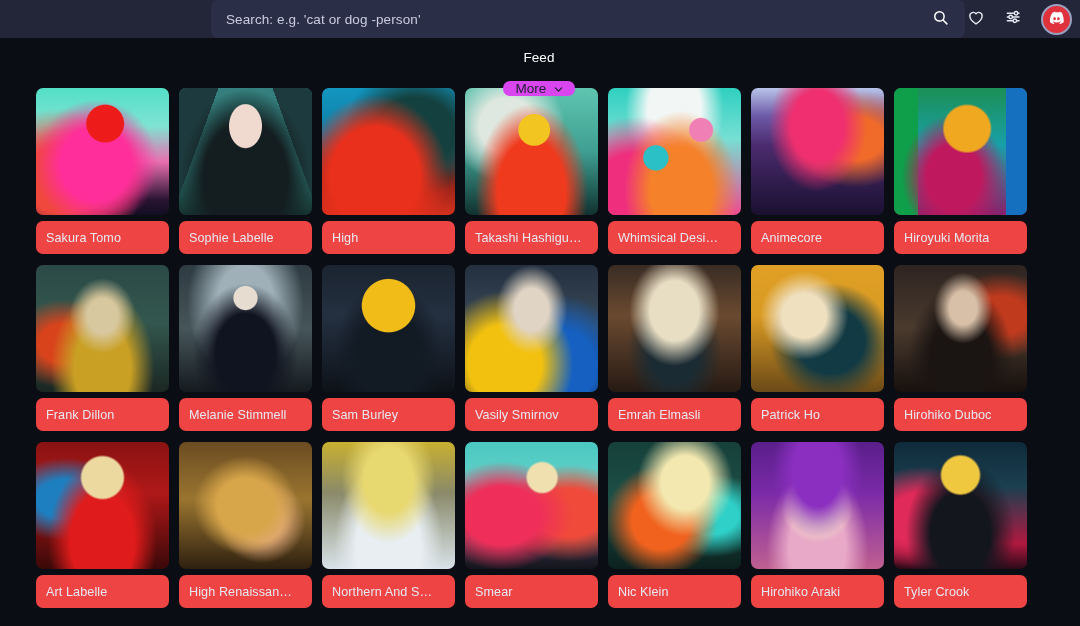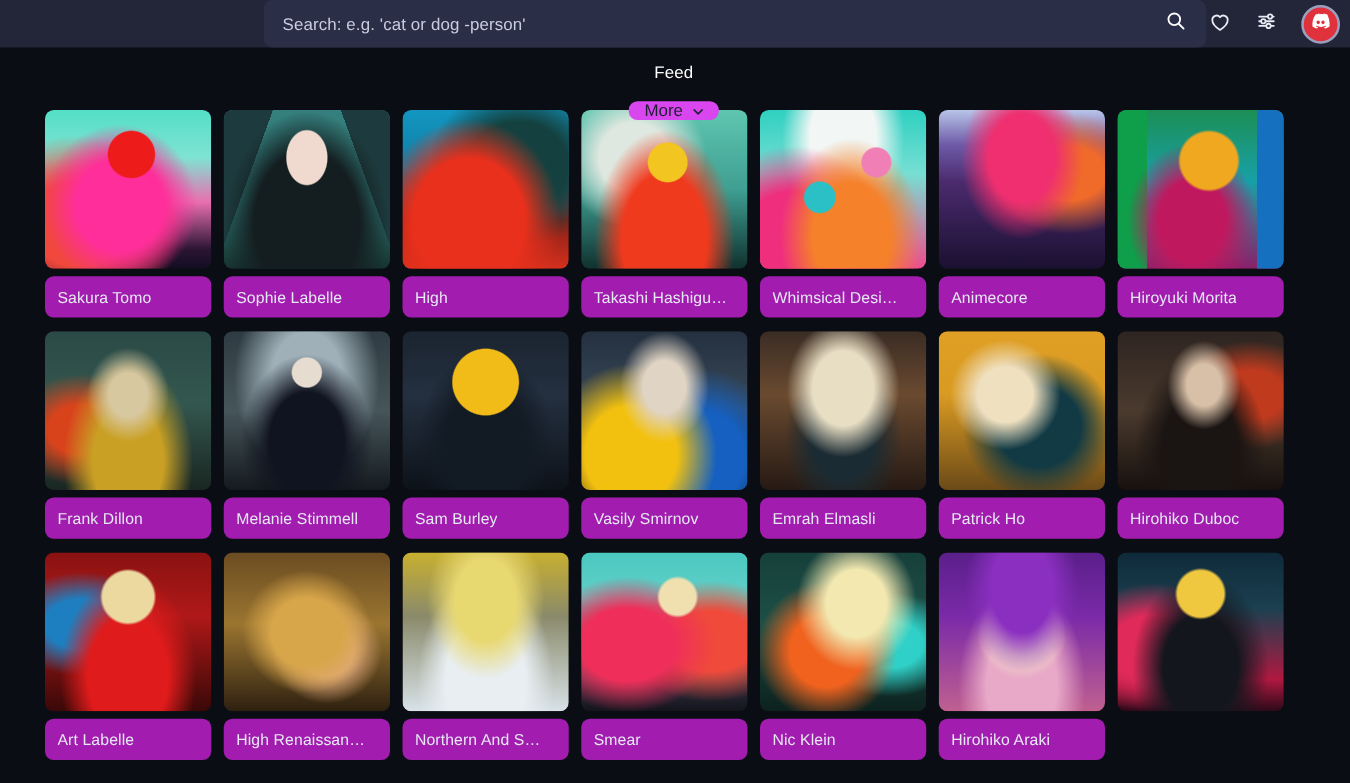--- a/index.html
+++ b/index.html
@@ -112,21 +112,21 @@
   }
   .thumb {
     width: 133px; height: 127px;
     border-radius: 7px;
     overflow: hidden;
     position: relative;
     background: #111;
   }
   .thumb .art { position: absolute; inset: 0; }
   .label {
-    background: #a21caf;
+    background: #ef4444;
     border-radius: 7px;
     height: 33px;
     display: flex; align-items: center;
     padding: 0 10px;
   }
   .label span {
     color: #e6e9f2;
     font-size: 12.6px;
     white-space: nowrap;
     overflow: hidden;
@@ -467,14 +467,17 @@
         <div class="art c5"></div>
       </div>
       <div class="label">
         <span>Hirohiko Araki</span>
       </div>
     </div>
     <div class="card">
       <div class="thumb">
         <div class="art c6"></div>
       </div>
+      <div class="label">
+        <span>Tyler Crook</span>
+      </div>
     </div>
   </div>
 
 </body></html>

